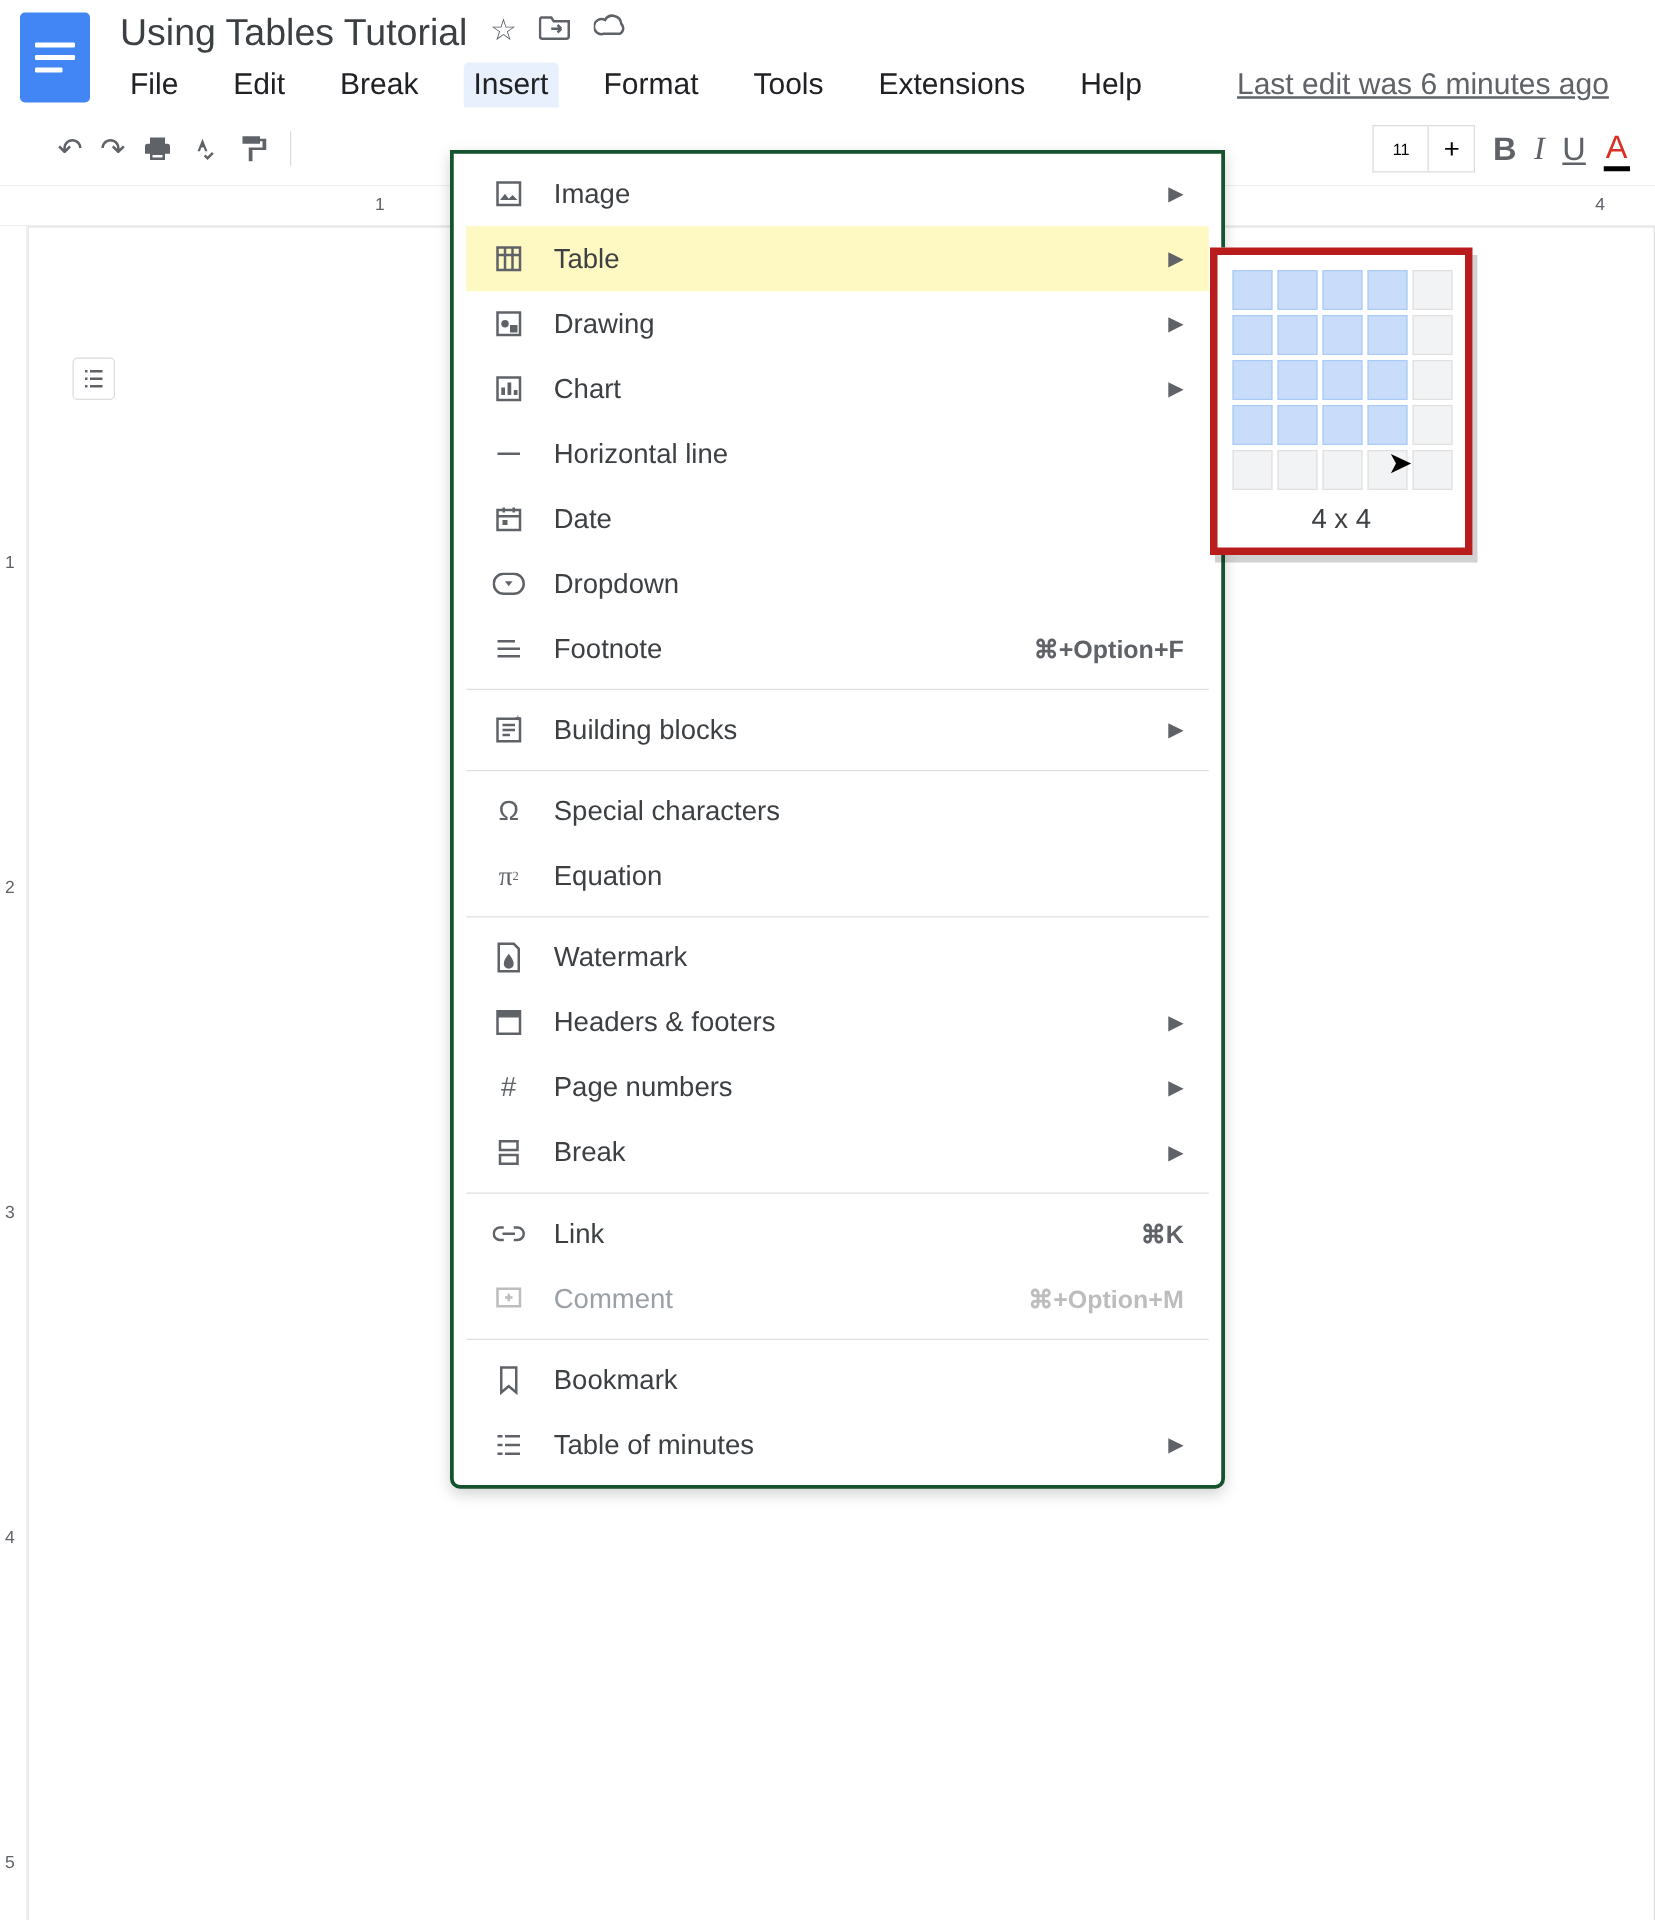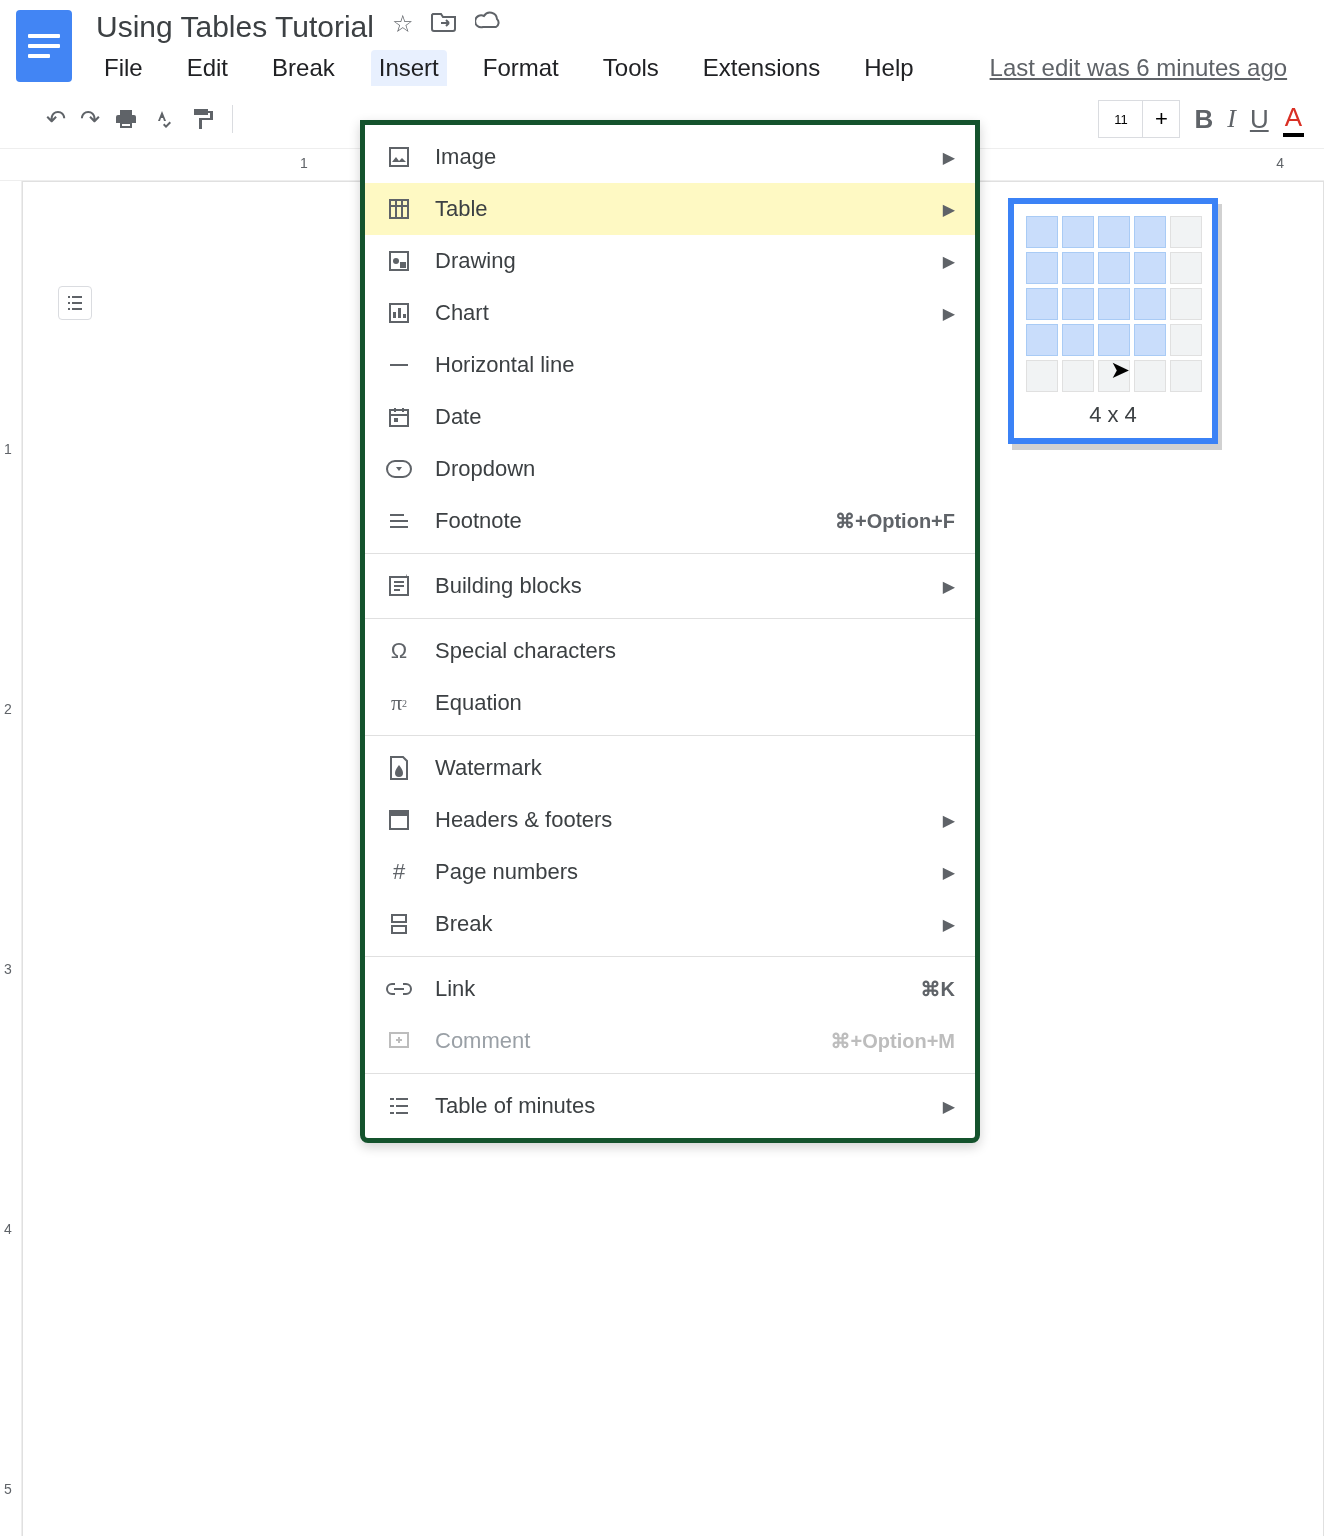--- a/index.html
+++ b/index.html
@@ -37,33 +37,33 @@
   .ruler .extra { position: absolute; top: 6px; right: 40px; }
 
   .workspace { display: flex; background: #f8f9fa; min-height: 1380px; position: relative; }
   .vruler { width: 22px; background: #fff; border-right: 1px solid #eee; position: relative; font-size: 14px; color: #5f6368; }
   .vruler .vt { position: absolute; left: 4px; }
   .page { flex: 1; background: #fff; margin: 0 0 0 0; position: relative; border: 1px solid #e0e0e0; }
 
   .outline-chip { position: absolute; left: 58px; top: 286px; width: 34px; height: 34px; border: 1px solid #dadce0; border-radius: 4px; display: flex; align-items: center; justify-content: center; color: #5f6368; font-size: 20px; background: #fff; }
 
   
-  .dropdown { position: absolute; left: 360px; top: 120px; width: 620px; background: #fff; border: 5px solid #14532d; box-shadow: 0 4px 12px rgba(0,0,0,0.18); border-radius: 0 0 8px 8px; padding: 6px 0; }
+  .dropdown { position: absolute; left: 360px; top: 120px; width: 620px; background: #fff; border: 3px solid #14532d; box-shadow: 0 4px 12px rgba(0,0,0,0.18); border-radius: 0 0 8px 8px; padding: 6px 10px; }
   .dd-item { display: flex; align-items: center; padding: 12px 20px; font-size: 22px; color: #3c4043; cursor: pointer; position: relative; }
   .dd-item.highlight { background: #fef9c3; }
   .dd-item.disabled { color: #9aa0a6; }
   .dd-icon { width: 28px; height: 28px; margin-right: 22px; display: flex; align-items: center; justify-content: center; color: #5f6368; font-size: 22px; }
   .dd-item.disabled .dd-icon { color: #c4c7cc; }
   .dd-arrow { margin-left: auto; color: #5f6368; font-size: 16px; }
   .dd-shortcut { margin-left: auto; color: #5f6368; font-size: 20px; font-weight: 600; }
   .dd-item.disabled .dd-shortcut { color: #bdbdbd; }
   .dd-sep { height: 1px; background: #e0e0e0; margin: 6px 0; }
 
   
-  .table-popup { position: absolute; left: 1008px; top: 198px; width: 210px; background: #fff; border: 6px solid #3b82f6; box-shadow: 4px 6px 0 rgba(0,0,0,0.18); padding: 12px 12px 10px 12px; }
+  .table-popup { position: absolute; left: 968px; top: 198px; width: 210px; background: #fff; border: 6px solid #b91c1c; box-shadow: 4px 6px 0 rgba(0,0,0,0.18); padding: 12px 12px 10px 12px; }
   .grid { display: grid; grid-template-columns: repeat(5, 32px); grid-template-rows: repeat(5, 32px); gap: 4px; }
   .cell { width: 32px; height: 32px; background: #f1f3f4; border: 1px solid #e0e0e0; }
   .cell.sel { background: #c9ddfb; border-color: #a9cbf5; }
   .grid-label { text-align: center; margin-top: 10px; font-size: 22px; color: #3c4043; }
 
   .cursor { position: absolute; left: 1110px; top: 356px; font-size: 24px; color: #000; pointer-events: none; }
 
   svg { display: block; }
 </style>
 </head>
@@ -308,20 +308,28 @@
           <rect x="3" y="4" width="18" height="14" fill="none" stroke="#bdbdbd" stroke-width="2"></rect>
           <path stroke="#bdbdbd" stroke-width="2" d="M12 8v6M9 11h6"></path>
         </svg>
       </span>
     <span>Comment</span>
     <span class="dd-shortcut">⌘+Option+M</span>
   </div>
   <div class="dd-sep"></div>
   <div class="dd-item">
     <span class="dd-icon">
+        <svg width="18" height="24" viewBox="0 0 18 24">
+          <path fill="none" stroke="#5f6368" stroke-width="2" d="M3 2h12v20l-6-5-6 5z"></path>
+        </svg>
+      </span>
+    <span>Bookmark</span>
+  </div>
+  <div class="dd-item">
+    <span class="dd-icon">
         <svg width="24" height="24" viewBox="0 0 24 24">
           <path stroke="#5f6368" stroke-width="2" d="M3 5h4M9 5h12M3 12h4M9 12h12M3 19h4M9 19h12"></path>
         </svg>
       </span>
     <span>Table of minutes</span>
     <span class="dd-arrow">▶</span>
   </div>
 </div>
 
 <div class="table-popup">

